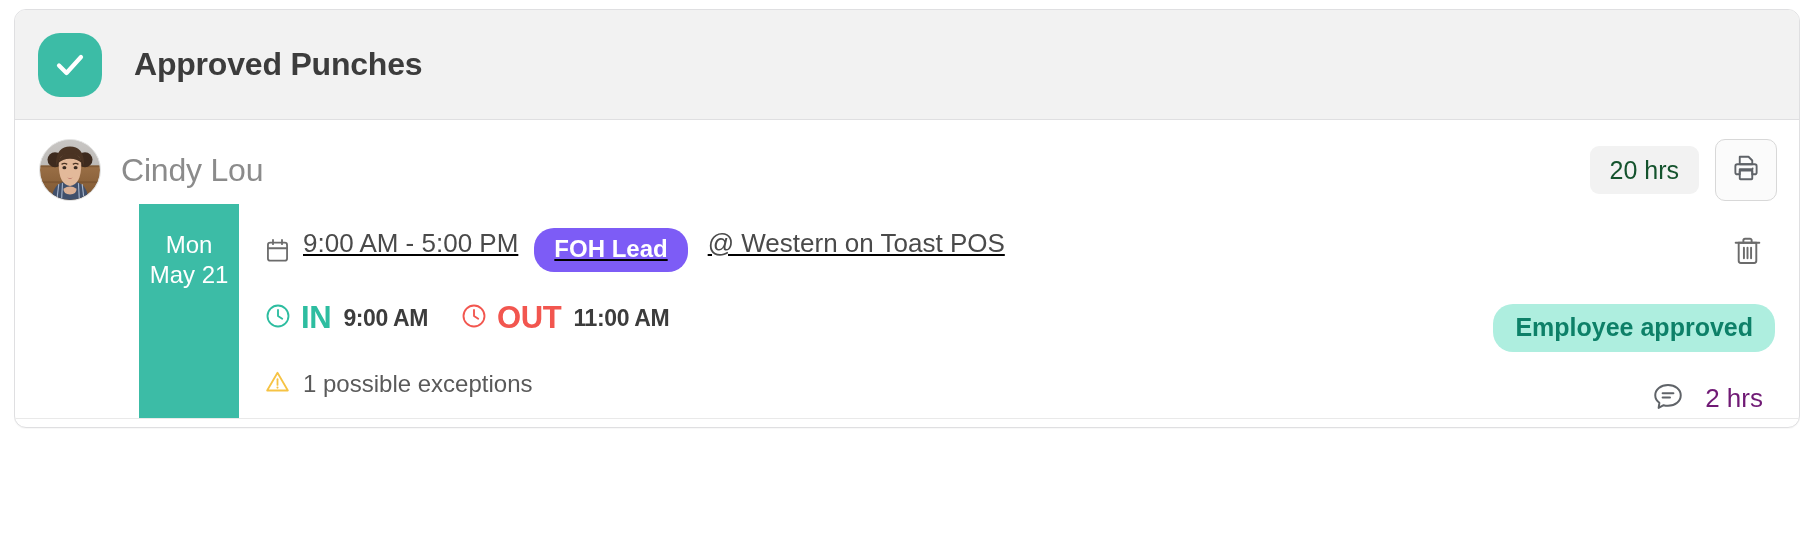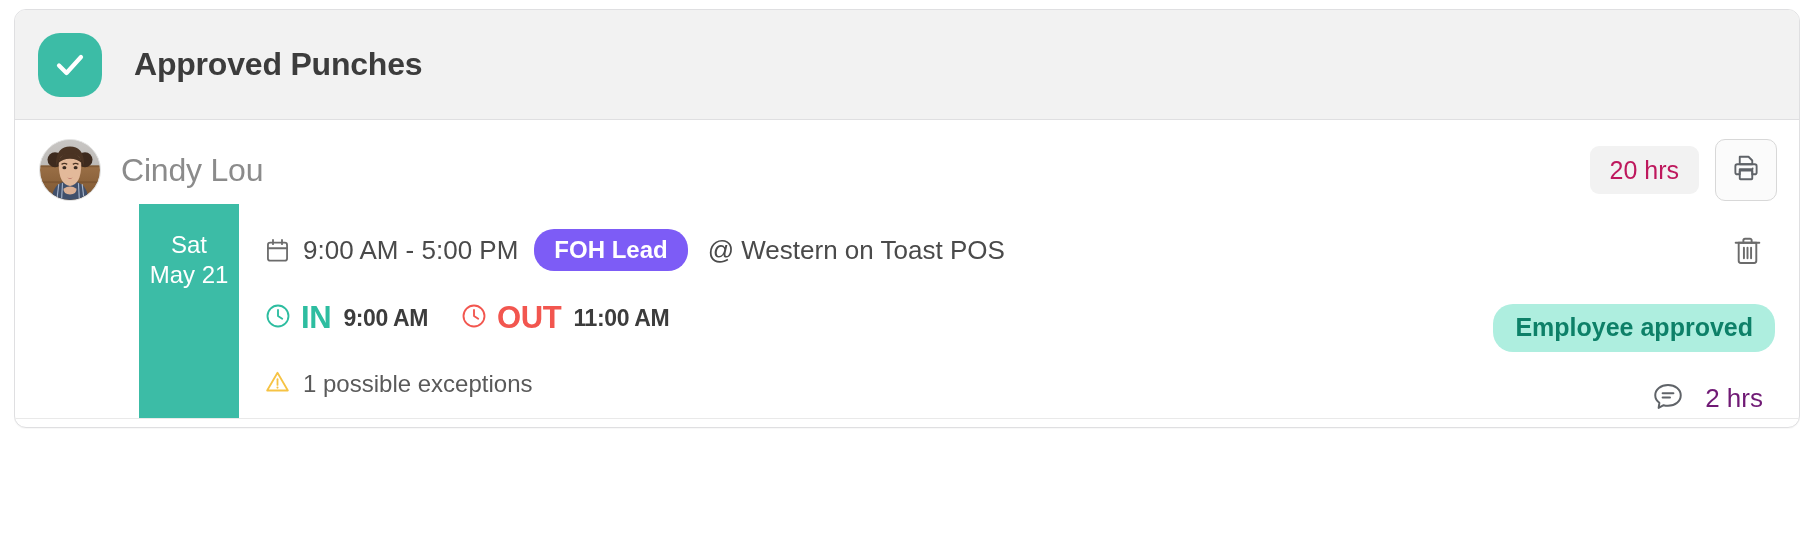--- a/index.html
+++ b/index.html
@@ -103,21 +103,21 @@
     display: flex;
     align-items: center;
     gap: 16px;
   }
 
   .hours-pill {
     background: #f2f2f2;
     border-radius: 9px;
     padding: 9px 20px;
     font-size: 25px;
-    color: #be185d;
+    color: #14532d;
     line-height: 1.2;
   }
 
   .print-btn {
     width: 62px;
     height: 62px;
     border: 1px solid #d8d8d8;
     border-radius: 10px;
     background: #fbfbfb;
     display: flex;
@@ -156,23 +156,23 @@
 
   .punch-main {
     margin-left: 100px;
     padding-left: 25px;
     padding-top: 24px;
     flex: 1 1 auto;
   }
 
   .shift-line {
     display: flex;
-    align-items: center;
     gap: 12px;
     height: 44px;
+    text-decoration: underline;
   }
   .cal-icon { flex: 0 0 auto; display:flex; align-items:center; }
   .shift-time {
     font-size: 26px;
     color: #4a4a4a;
   }
   .role-pill {
     background: #7d5cf6;
     color: #ffffff;
     border-radius: 20px;
@@ -339,21 +339,21 @@
                 <circle cx="17.3" cy="12.3" r="0.7" fill="#5f6368" stroke="none"></circle>
               </svg>
             </span>
           </div>
         </div>
       </div>
 
       <div class="punch-row">
 
         <div class="date-block">
-          <span class="dow">Sat</span>
+          <span class="dow">Mon</span>
           <span class="dom">May 21</span>
         </div>
 
         <div class="punch-main">
 
           <div class="shift-line">
             <span class="cal-icon">
               <svg width="27" height="27" viewBox="0 0 24 24" fill="none" stroke="#6b6b6b" stroke-width="1.6" stroke-linecap="round" stroke-linejoin="round">
                 <rect x="3.5" y="5" width="17" height="16" rx="2"></rect>
                 <line x1="3.5" y1="10" x2="20.5" y2="10"></line>

